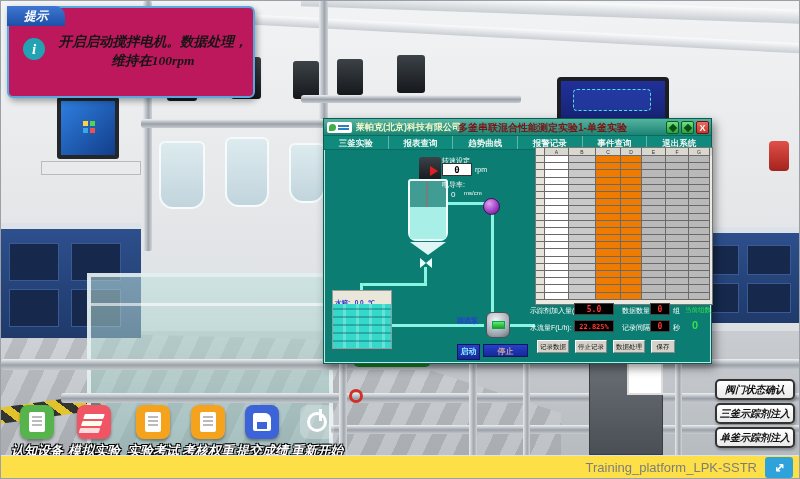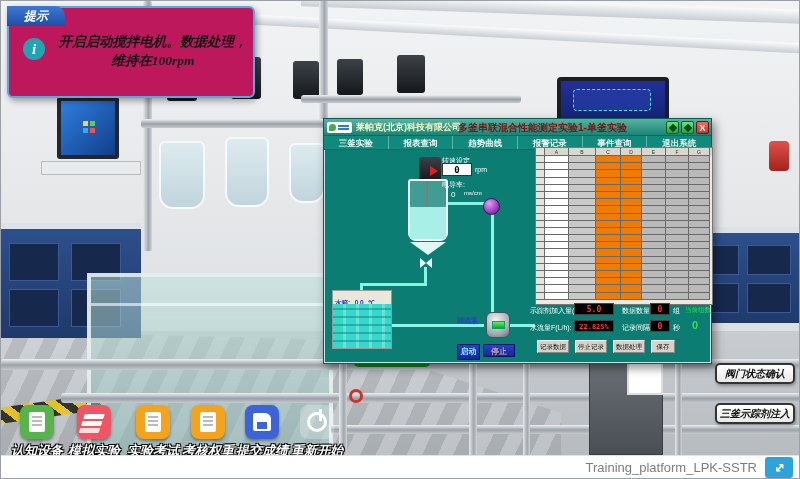--- a/index.html
+++ b/index.html
@@ -99,21 +99,21 @@
   .floppy i{position:absolute;left:4px;top:9px;width:10px;height:7px;background:#3d63d8;}
   .power{position:absolute;left:7px;top:7px;width:20px;height:20px;border:3px solid #fff;border-radius:50%;}
   .power i{position:absolute;left:8.5px;top:-6px;width:3px;height:12px;background:#fff;}
 
   
   .sidebtn{position:absolute;left:714px;width:80px;height:21px;background:linear-gradient(#ffffff,#e9e9e9);
       border:2px solid #333;border-radius:5px;z-index:30;text-align:center;cursor:pointer;
       font:italic bold 10px "Liberation Serif",serif;color:#111;line-height:18px;box-shadow:1px 2px 3px rgba(0,0,0,.3);}
 
   
-  #footer{left:0;bottom:0;width:800px;height:23px;background:#ffffff;z-index:50;border-top:1px solid #e2e2e2;}
+  #footer{left:0;bottom:0;width:800px;height:23px;background:#fde047;z-index:50;border-top:1px solid #e2e2e2;}
   #platform{position:absolute;right:44px;top:4px;font:13px "Liberation Sans",sans-serif;color:#7d7d7d;}
   #fsbtn{position:absolute;right:8px;top:1px;width:28px;height:21px;background:#2ea2da;border-radius:3px;
          cursor:pointer;color:#fff;text-align:center;}
   #fsbtn span{display:inline-block;transform:rotate(-45deg);font:bold 13px "DejaVu Sans",sans-serif;line-height:21px;}
 </style>
 </head>
 <body>
 
 <div id="stage">
 
@@ -260,21 +260,21 @@
                               repeating-linear-gradient(90deg,transparent 0 10px,rgba(255,255,255,.25) 10px 13px);"></div>
       </div>
 
       <div class="lblw" style="left:133px;top:166px;color:#2a3ae0;font-weight:bold;">回流泵</div>
       <div class="abs" style="left:162px;top:162px;width:24px;height:26px;
            background:radial-gradient(circle at 40% 30%,#f2f4f6,#9aa2aa 70%,#5c646c);border-radius:6px;border:1px solid #4a525a;">
         <div style="position:absolute;left:5px;top:8px;width:13px;height:8px;background:linear-gradient(#5cf06a,#1f9e2c);border:1px solid #0a5;"></div>
       </div>
 
       <div class="bluebtn" style="left:133px;top:194px;width:23px;height:16px;line-height:13px;">启动</div>
-      <div class="bluebtn" style="left:159px;top:194px;width:32px;height:13px;line-height:13px;color:#c8a0a0;">停止</div>
+      <div class="bluebtn" style="left:159px;top:194px;width:45px;height:13px;line-height:13px;color:#c8a0a0;">停止</div>
     </div>
 
     <div id="rtable">
         <div class="trow thead">
           <div class="tcell rown"></div>
           <div class="tcell" style="width: 24px;">A</div>
           <div class="tcell" style="width: 27px;">B</div>
           <div class="tcell" style="width: 25px;">C</div>
           <div class="tcell" style="width: 21px;">D</div>
           <div class="tcell" style="width: 24px;">E</div>
@@ -545,21 +545,22 @@
   </div>
   <div class="tb-item" style="left:284px;top:404px;">
     <div class="tb-ico" style="box-shadow: none; background: rgba(255, 255, 255, 0.25);">
         <div class="power">
           <i></i>
         </div>
       </div>
     <div class="tb-lbl">重新开始</div>
   </div>
 
-  <div class="sidebtn" style="top:362px;">阀门状态确认</div>
+  <div class="sidebtn" style="top:378px;">阀门状态确认</div>
   <div class="sidebtn" style="top:402px;">三釜示踪剂注入</div>
+  <div class="sidebtn" style="top:426px;">单釜示踪剂注入</div>
 
   <div id="footer" class="abs">
     <div id="platform">Training_platform_LPK-SSTR</div>
     <div id="fsbtn"><span>↔</span></div>
   </div>
 
 </div>
 
 </body></html>

